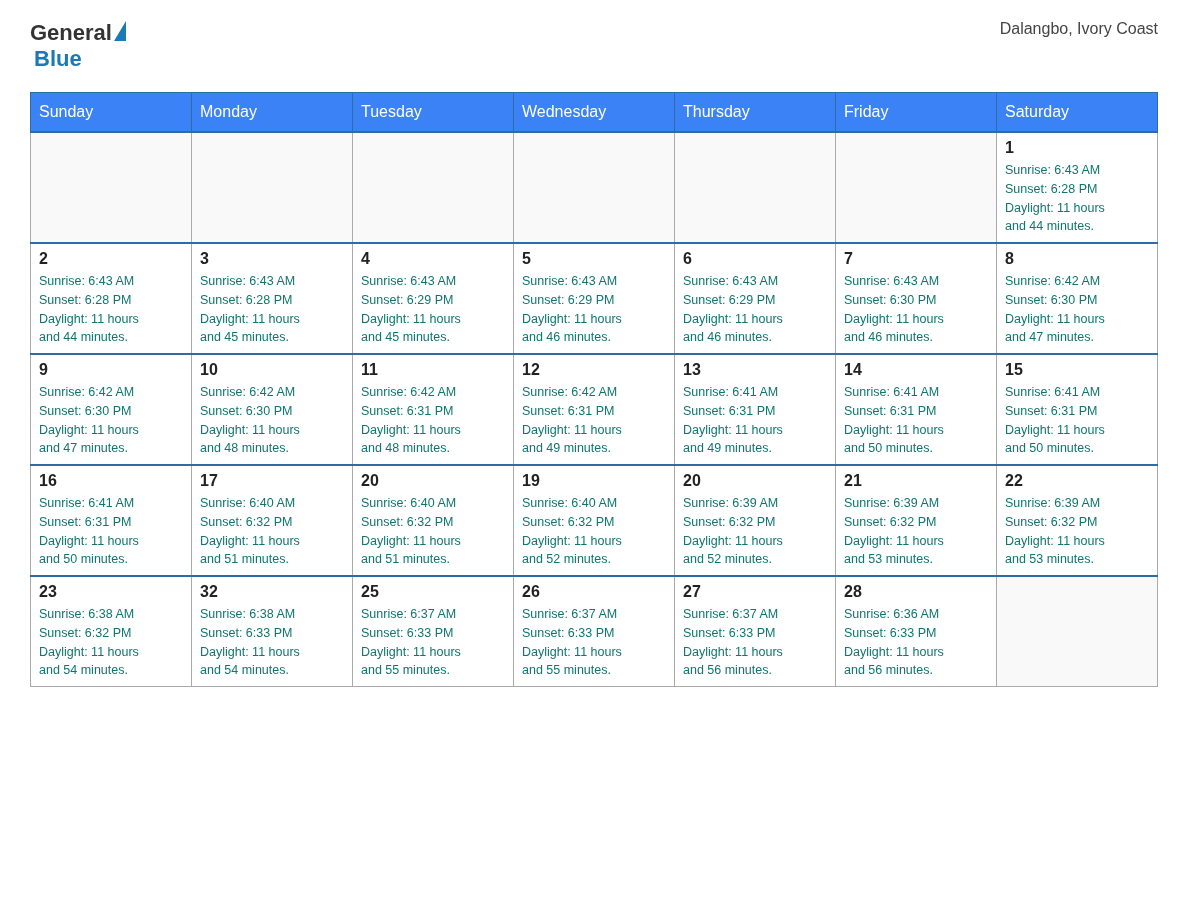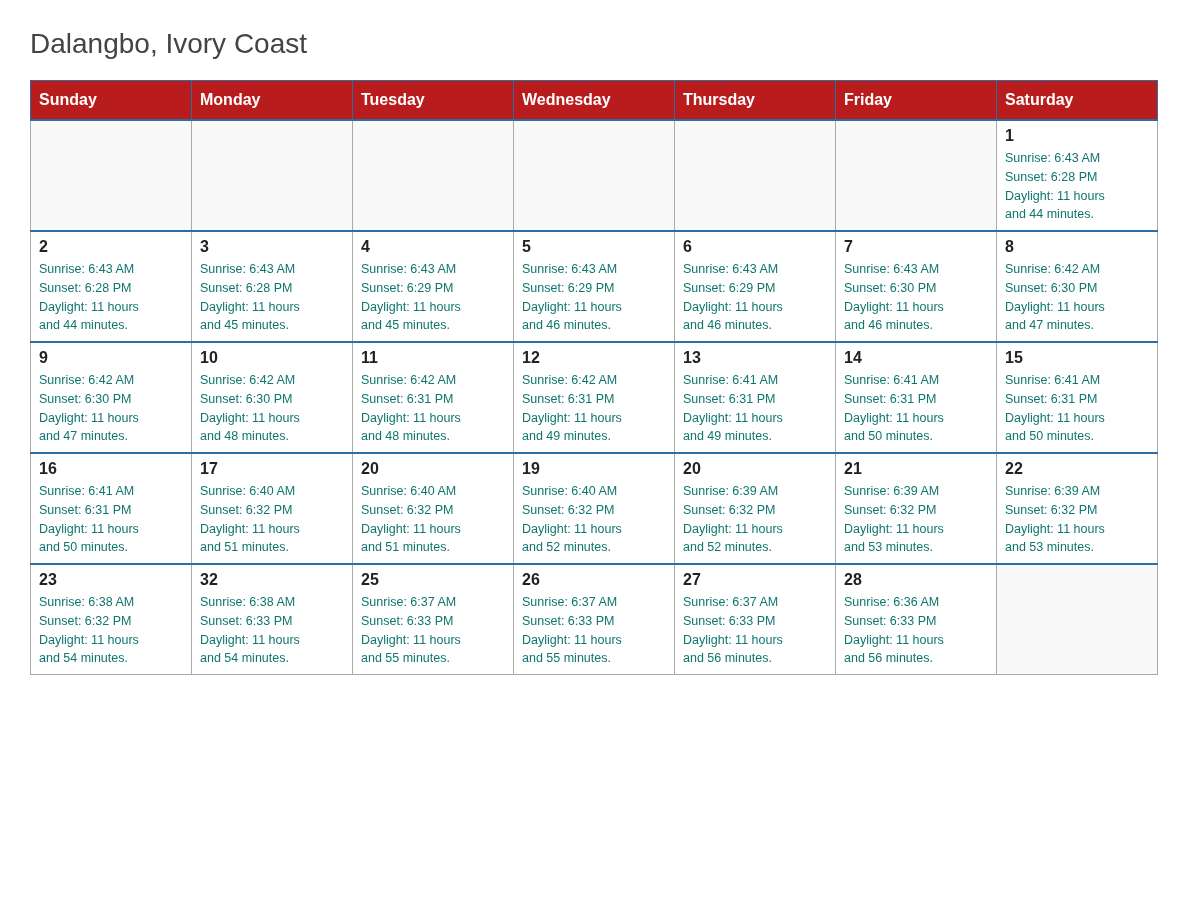--- a/index.html
+++ b/index.html
@@ -50,34 +50,34 @@
     .title-block {
       text-align: right;
     }
     .calendar-title {
       font-size: 52px;
       font-weight: bold;
       color: #222;
       line-height: 1.1;
     }
     .calendar-subtitle {
-      font-size: 28px;
+      font-size: 16px;
       color: #444;
-      margin-top: 8px;
+      margin-top: 0;
     }
     .calendar {
       width: 100%;
       border-collapse: collapse;
       table-layout: fixed;
     }
     .calendar th {
-      background-color: #b91c1c;
+      background-color: #3b82f6;
       color: #fff;
       font-size: 16px;
-      font-weight: bold;
+      font-weight: normal;
       padding: 10px 8px;
       text-align: left;
       border: 1px solid #2e6da4;
     }
     .calendar td {
       border: 1px solid #aaa;
       vertical-align: top;
       padding: 6px 8px;
       height: 110px;
       background: #fff;
@@ -100,20 +100,27 @@
       line-height: 1.5;
     }
     .week-row td {
       border-top: 2px solid #2e6da4;
     }
   </style>
 </head>
 <body>
 
 <div class="header">
+  <div class="logo-wrapper">
+    <div class="logo-line1">
+      <span class="logo-text-general">General</span>
+      <span class="logo-triangle"></span>
+    </div>
+    <div class="logo-line2">Blue</div>
+  </div>
   <div class="title-block">
     <div class="calendar-subtitle">Dalangbo, Ivory Coast</div>
   </div>
 </div>
 
 <table class="calendar">
   <thead>
     <tr>
     <th>Sunday</th>
         <th>Monday</th>

